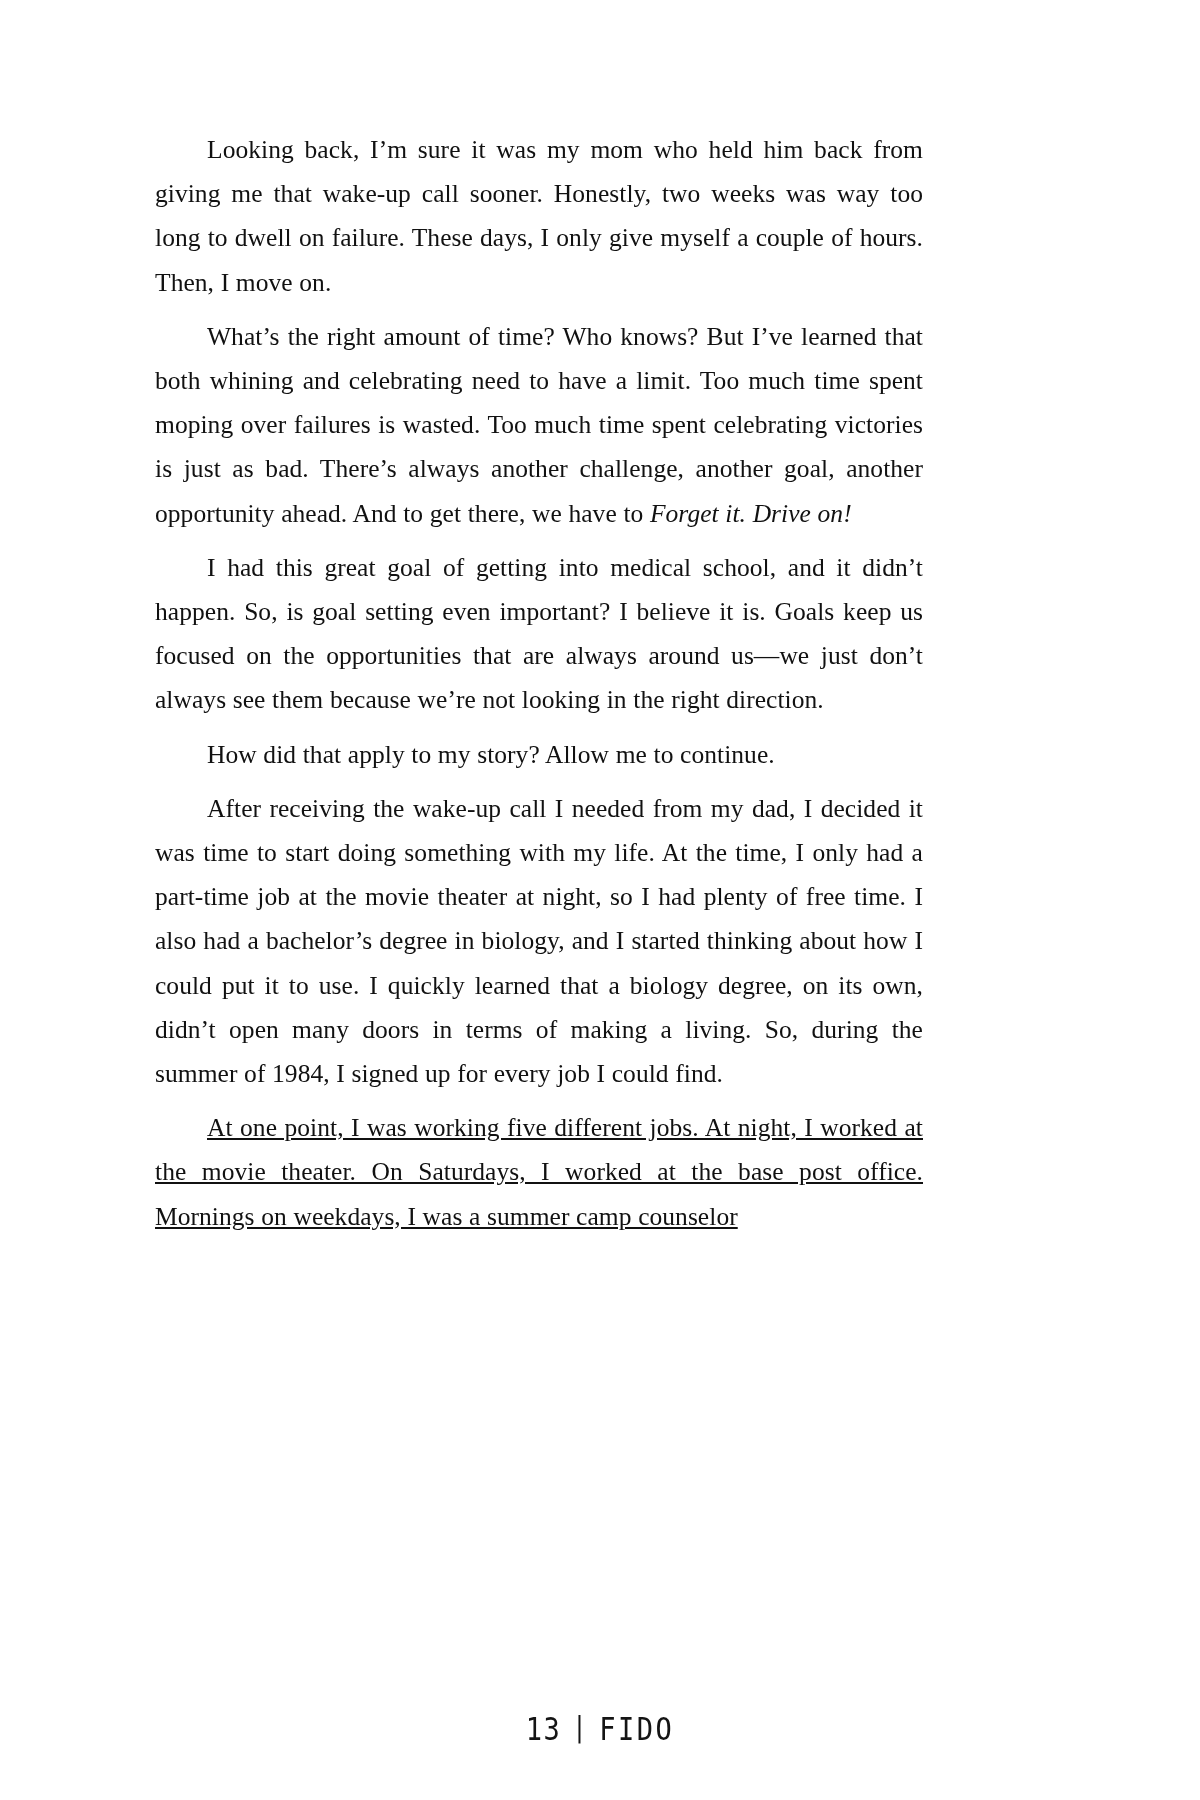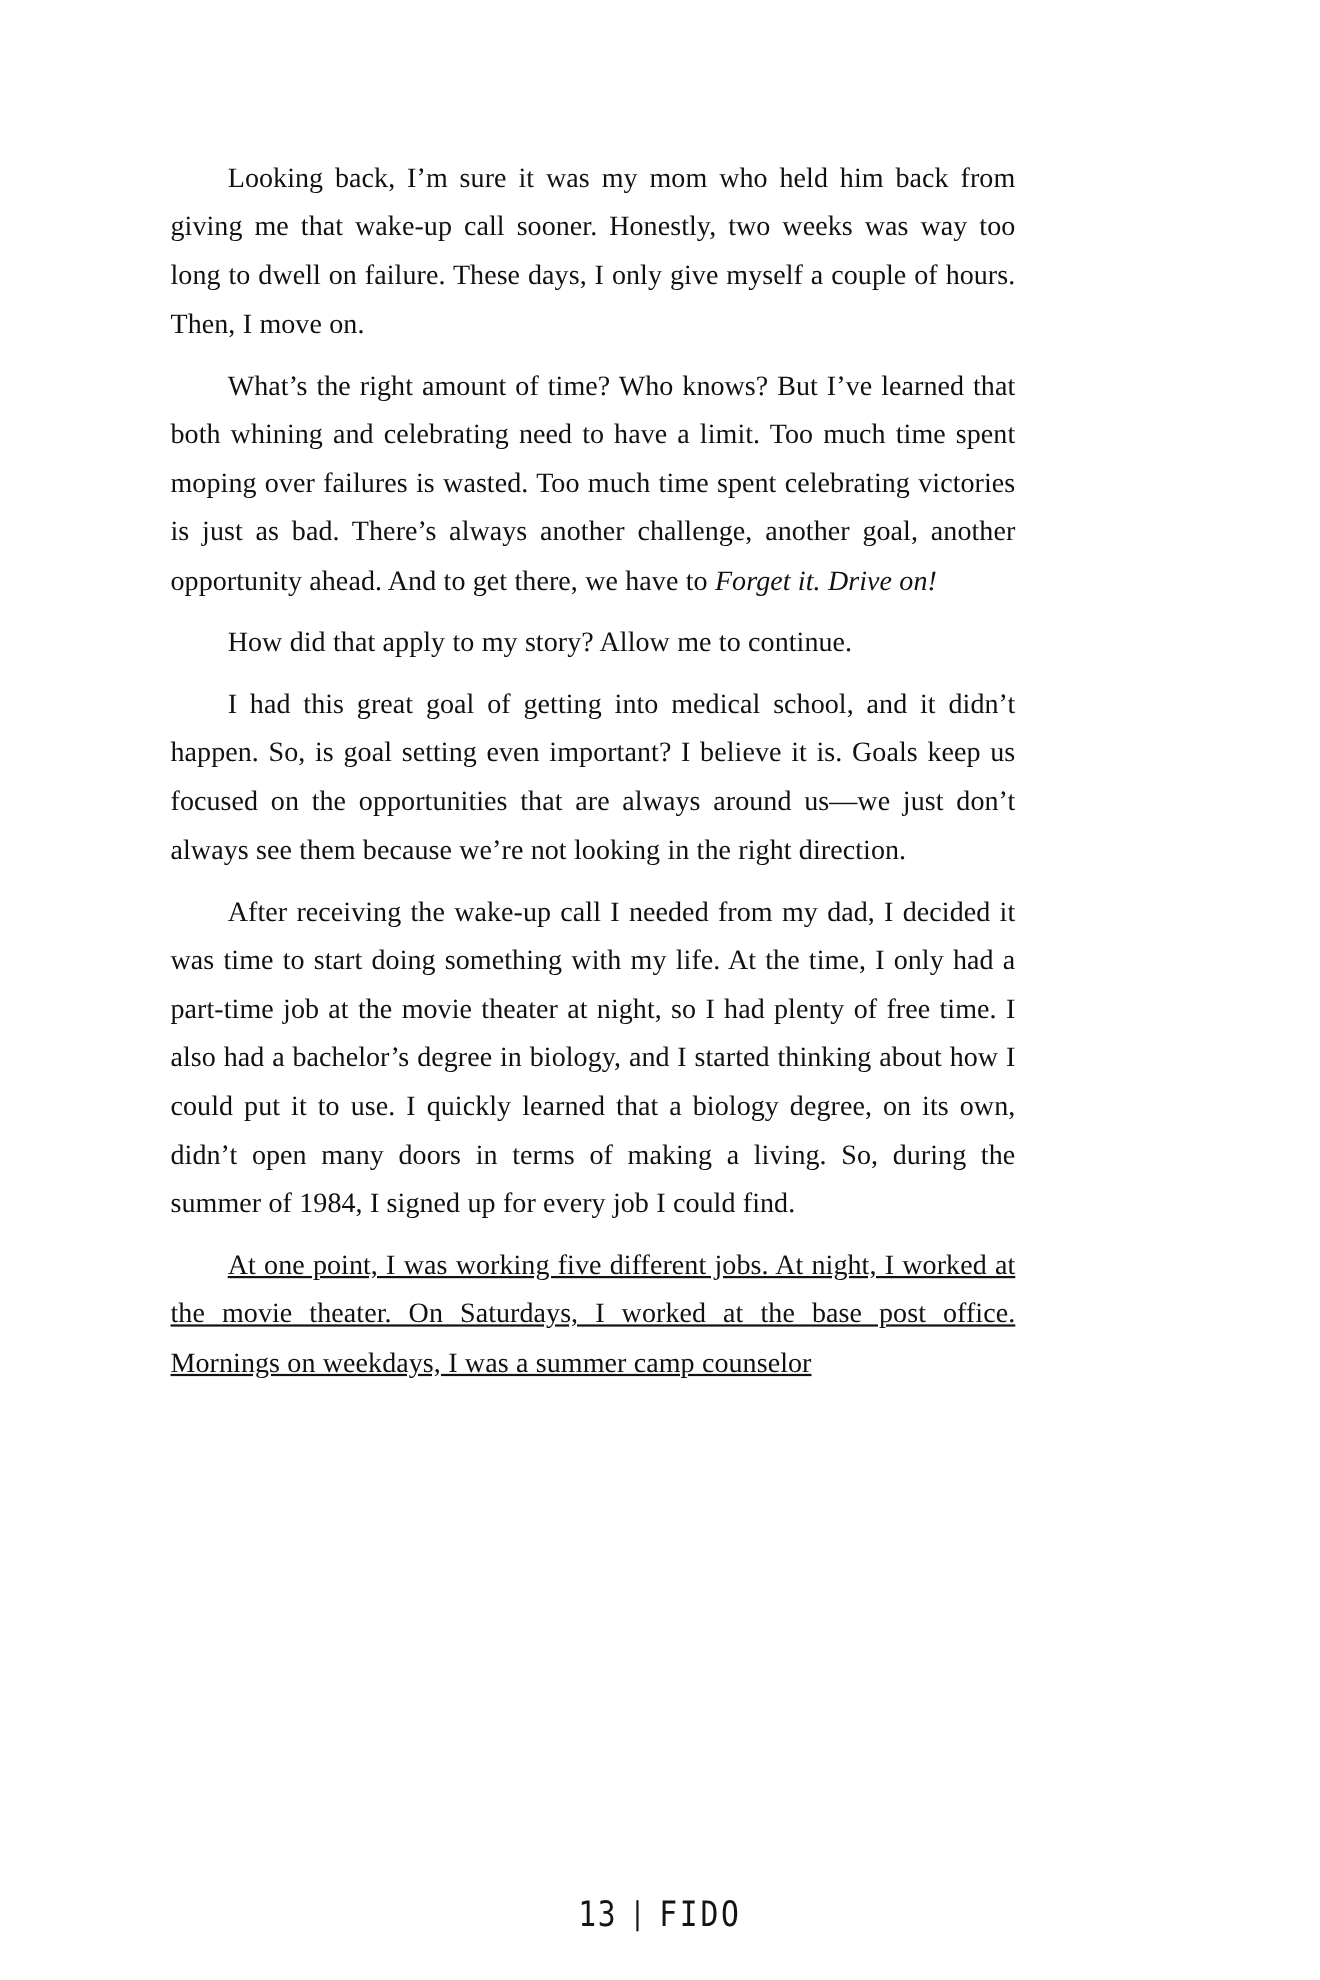--- a/index.html
+++ b/index.html
@@ -24,21 +24,21 @@
   }
 
   .text-block {
     position: absolute;
     left: 155px;
     top: 128px;
     width: 768px;
   }
 
   p.para {
-    margin: 12px 0 10px 0;
+    margin: 0 0 10px 0;
     text-align: justify;
     text-justify: inter-word;
     font-size: 25.5px;
     line-height: 44.2px;
     text-indent: 52px;
     letter-spacing: 0.05px;
     word-spacing: 0.2px;
     hyphens: none;
     -webkit-hyphens: none;
   }
@@ -48,21 +48,21 @@
     text-decoration: underline;
   }
 
   em.italic-quote {
   }
 
   .footer {
     position: absolute;
     left: 0;
     right: 0;
-    bottom: 0;
+    bottom: 12px;
     height: 120px;
     display: flex;
     align-items: center;
     justify-content: center;
   }
 
   .footer-inner {
     display: flex;
     align-items: center;
     justify-content: center;
@@ -95,23 +95,23 @@
 <body>
 
 <div class="page">
 
   <div class="text-block">
 
     <p class="para">Looking back, I’m sure it was my mom who held him back from giving me that wake-up call sooner. Honestly, two weeks was way too long to dwell on failure. These days, I only give myself a couple of hours. Then, I move on.</p>
 
     <p class="para"><span>What’s the right amount of time? Who knows? But I’ve learned that both whining and celebrating need to have a limit. Too much time spent moping over failures is wasted. Too much time spent celebrating victories is just as bad. There’s always another challenge, another goal, another opportunity ahead. And to get there, we have to </span><em class="italic-quote">Forget it. Drive on!</em><span></span></p>
 
+    <p class="para">I had this great goal of getting into medical school, and it didn’t happen. So, is goal setting even important? I believe it is. Goals keep us focused on the opportunities that are always around us—we just don’t always see them because we’re not looking in the right direction.</p>
+
     <p class="para">How did that apply to my story? Allow me to continue.</p>
-
-    <p class="para">I had this great goal of getting into medical school, and it didn’t happen. So, is goal setting even important? I believe it is. Goals keep us focused on the opportunities that are always around us—we just don’t always see them because we’re not looking in the right direction.</p>
 
     <p class="para">After receiving the wake-up call I needed from my dad, I decided it was time to start doing something with my life. At the time, I only had a part-time job at the movie theater at night, so I had plenty of free time. I also had a bachelor’s degree in biology, and I started thinking about how I could put it to use. I quickly learned that a biology degree, on its own, didn’t open many doors in terms of making a living. So, during the summer of 1984, I signed up for every job I could find.</p>
 
     <p class="para">At one point, I was working five different jobs. At night, I worked at the movie theater. On Saturdays, I worked at the base post office. Mornings on weekdays, I was a summer camp counselor</p>
 
   </div>
 
   <div class="footer">
     <div class="footer-inner">
       <span class="footer-page">13</span>

